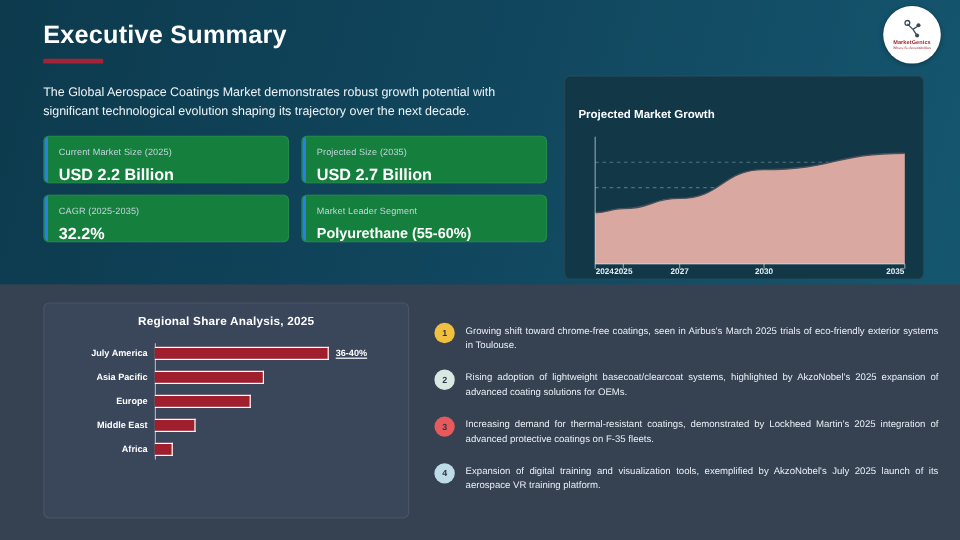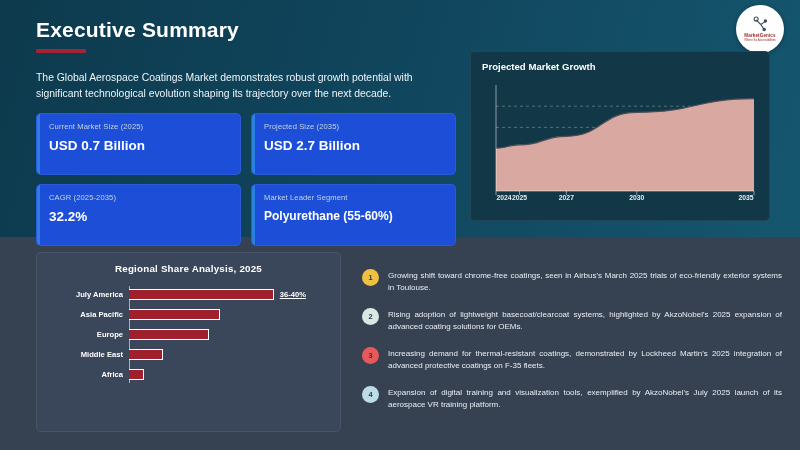--- a/index.html
+++ b/index.html
@@ -41,38 +41,38 @@
     font-size:10.4px; font-weight:normal; line-height:16px; color:#eef4f7;
   }
 
   
   .cards{
     position:absolute; left:36px; top:113px;
     width:420px; display:grid; grid-template-columns:1fr 1fr;
     gap:9px 10px;
   }
   .card{
-    position:relative; height:62px; border-radius:5px;
-    background:#1d4ed8; padding:8px 8px 0 12px;
+    position:relative; height:40px; border-radius:5px;
+    background:#15803d; padding:8px 8px 0 12px;
     border:1px solid rgba(255,255,255,.07);
     overflow:hidden;
   }
   .card::before{
     content:""; position:absolute; left:0; top:0; bottom:0; width:3px;
     background:#2b7fe0;
   }
   .card-label{ font-size:7.6px; color:#c3d4dc; letter-spacing:.1px; }
   .card-value{ font-size:13.5px; font-weight:bold; color:#ffffff; margin-top:7px; }
   .card-value.sm{ font-size:12px; }
 
   
   .growth-panel{
-    position:absolute; left:470px; top:51px; width:300px; height:170px;
+    position:absolute; left:470px; top:63px; width:300px; height:170px;
     background:#123848; border:1px solid rgba(255,255,255,.07); border-radius:5px;
-    padding:9px 11px;
+    padding:26px 11px;
   }
   .growth-title{ font-size:9.6px; font-weight:bold; color:#ffffff; }
   .growth-plot{ position:relative; margin-top:7px; width:278px; height:126px; }
   .growth-plot svg{ display:block; }
   .x-labels{
     position:absolute; left:0; bottom:-1px; width:278px; height:12px;
   }
   .x-labels span{
     position:absolute; font-size:6.8px; font-weight:bold; color:#e4edf1;
     transform:translateX(-50%); white-space:nowrap;
@@ -142,21 +142,21 @@
   </svg>
   <div class="logo-name">MarketGenics</div>
   <div class="logo-tag">Where So Accessibilities</div>
 </div>
 
 <div class="subtitle">The Global Aerospace Coatings Market demonstrates robust growth potential with significant technological evolution shaping its trajectory over the next decade.</div>
 
 <div class="cards">
   <div class="card">
     <div class="card-label">Current Market Size (2025)</div>
-    <div class="card-value">USD 0.7 Billion</div>
+    <div class="card-value">USD 2.2 Billion</div>
   </div>
   <div class="card">
     <div class="card-label">Projected Size (2035)</div>
     <div class="card-value">USD 2.7 Billion</div>
   </div>
   <div class="card">
     <div class="card-label">CAGR (2025-2035)</div>
     <div class="card-value">32.2%</div>
   </div>
   <div class="card">

